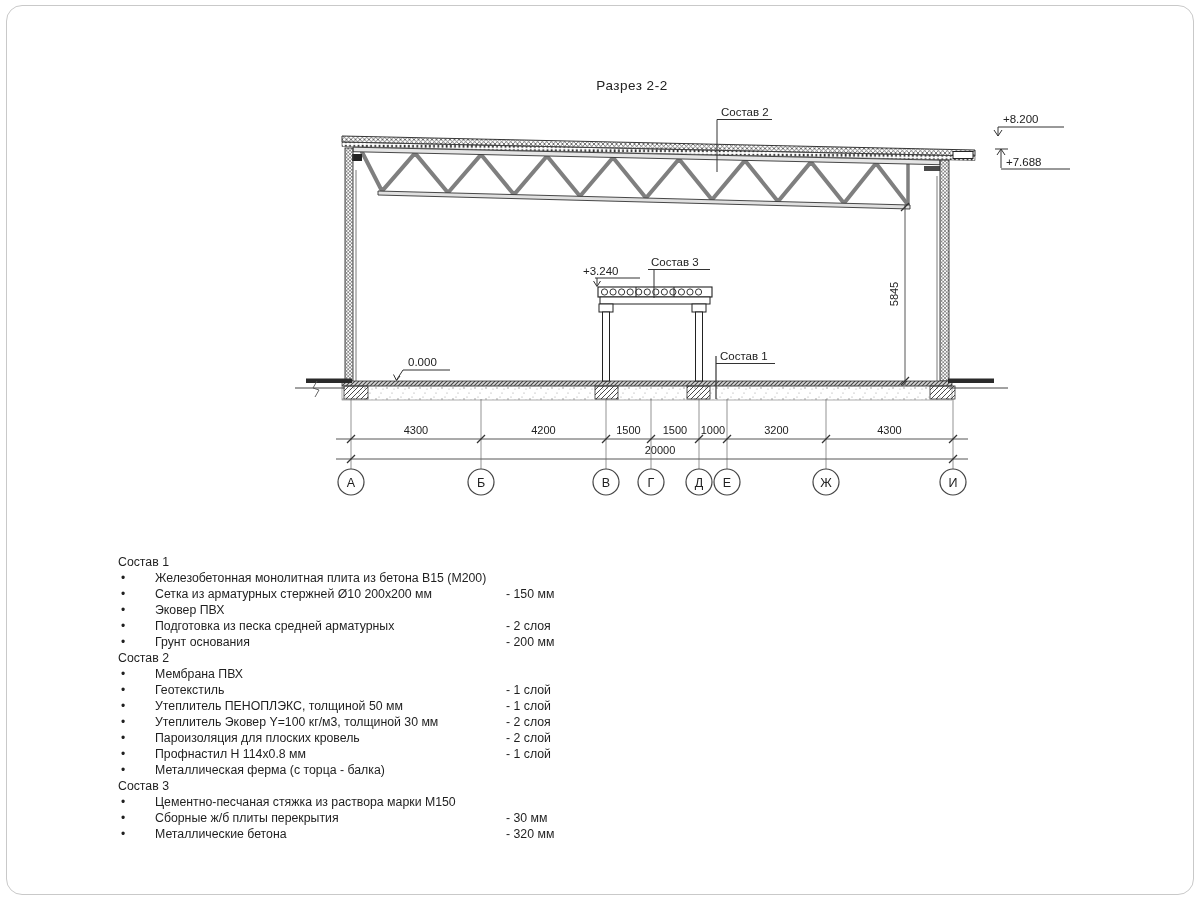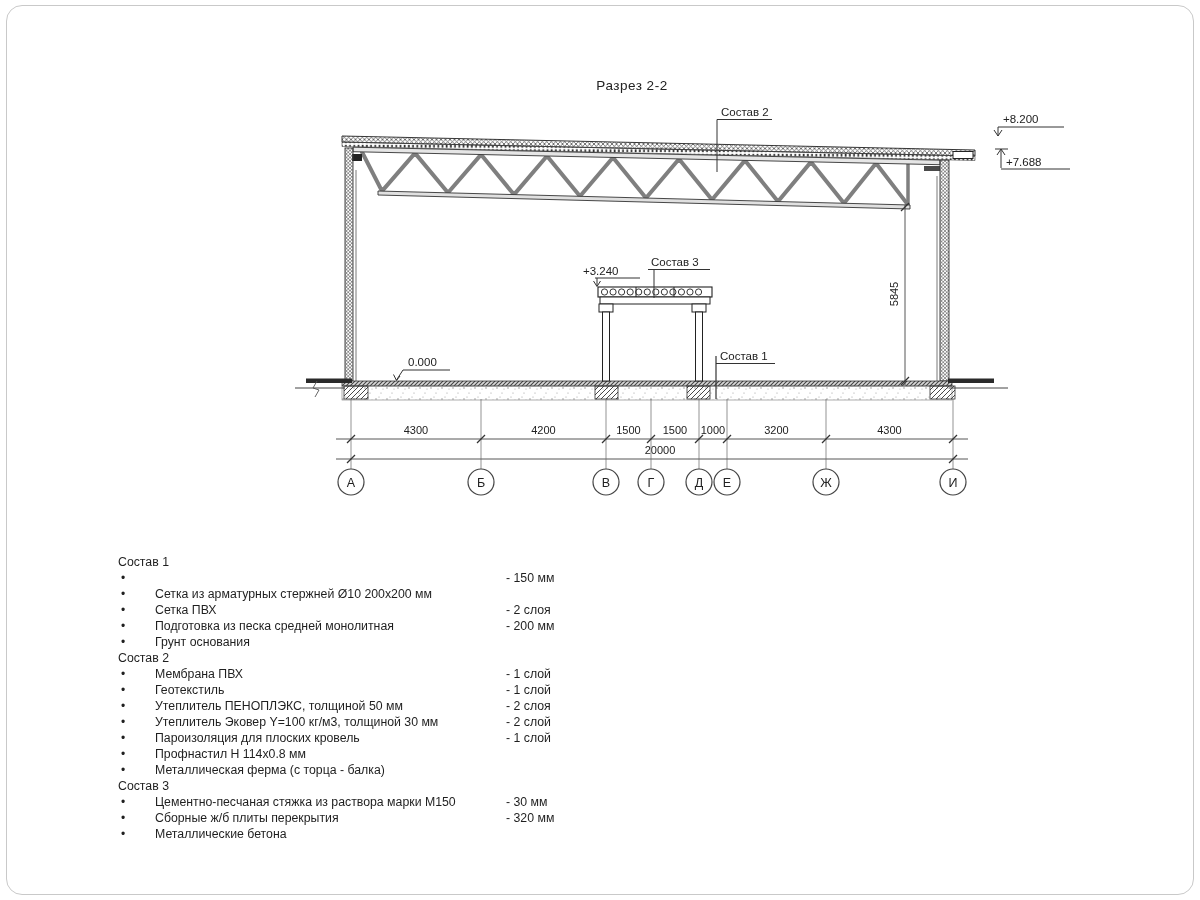--- a/index.html
+++ b/index.html
@@ -7,21 +7,21 @@
         font-family:"Liberation Sans",sans-serif;}
   #frame{position:absolute;left:6px;top:5px;width:1186px;height:888px;
          border:1px solid #c9c9c9;border-radius:16px;pointer-events:none;}
   #drawing{position:absolute;left:0;top:0;}
   #notes{position:absolute;left:118px;top:554px;width:470px;color:#1f1f1f;
          font-size:12.3px;line-height:16px;}
   .note-header{height:16px;white-space:nowrap;}
   .note-row{position:relative;height:16px;white-space:nowrap;}
   .note-bullet{position:absolute;left:3px;top:0;font-size:12px;}
   .note-text{margin-left:37px;}
-  .note-value{position:absolute;left:388px;top:0;}
+  .note-value{position:absolute;left:388px;top:16px;}
   svg text{fill:#222;font-family:"Liberation Sans",sans-serif;}
 </style>
 </head>
 <body>
 
 <div id="page">
   <div id="frame"></div>
 
   <svg id="drawing" width="1200" height="560" viewBox="0 0 1200 560">
     <defs>
@@ -216,24 +216,24 @@
           <circle cx="826" cy="482" r="13" fill="#fff" stroke="#444" stroke-width="1.2"></circle>
           <text x="826" y="486.5" text-anchor="middle" font-size="12.5">Ж</text>
           <circle cx="953" cy="482" r="13" fill="#fff" stroke="#444" stroke-width="1.2"></circle>
           <text x="953" y="486.5" text-anchor="middle" font-size="12.5">И</text>
         </g>
     </g>
   </svg>
 
   <div id="notes">
       <div class="note-header">Состав 1</div>
-      <div class="note-row"><span class="note-bullet">•</span><span class="note-value">-  150 мм</span></div>
+      <div class="note-row"><span class="note-bullet">•</span><span class="note-text">Железобетонная монолитная плита из бетона В15 (М200)</span><span class="note-value">-  150 мм</span></div>
       <div class="note-row"><span class="note-bullet">•</span><span class="note-text">Сетка из арматурных стержней Ø10 200х200 мм</span></div>
-      <div class="note-row"><span class="note-bullet">•</span><span class="note-text">Сетка ПВХ</span><span class="note-value">-  2 слоя</span></div>
-      <div class="note-row"><span class="note-bullet">•</span><span class="note-text">Подготовка из песка средней монолитная</span><span class="note-value">- 200 мм</span></div>
+      <div class="note-row"><span class="note-bullet">•</span><span class="note-text">Эковер ПВХ</span><span class="note-value">-  2 слоя</span></div>
+      <div class="note-row"><span class="note-bullet">•</span><span class="note-text">Подготовка из песка средней арматурных</span><span class="note-value">- 200 мм</span></div>
       <div class="note-row"><span class="note-bullet">•</span><span class="note-text">Грунт основания</span></div>
       <div class="note-header">Состав 2</div>
       <div class="note-row"><span class="note-bullet">•</span><span class="note-text">Мембрана ПВХ</span><span class="note-value">- 1 слой</span></div>
       <div class="note-row"><span class="note-bullet">•</span><span class="note-text">Геотекстиль</span><span class="note-value">- 1 слой</span></div>
       <div class="note-row"><span class="note-bullet">•</span><span class="note-text">Утеплитель ПЕНОПЛЭКС, толщиной 50 мм</span><span class="note-value">- 2 слоя</span></div>
       <div class="note-row"><span class="note-bullet">•</span><span class="note-text">Утеплитель Эковер Y=100 кг/м3, толщиной 30 мм</span><span class="note-value">- 2 слой</span></div>
       <div class="note-row"><span class="note-bullet">•</span><span class="note-text">Пароизоляция для плоских кровель</span><span class="note-value">- 1 слой</span></div>
       <div class="note-row"><span class="note-bullet">•</span><span class="note-text">Профнастил Н 114х0.8 мм</span></div>
       <div class="note-row"><span class="note-bullet">•</span><span class="note-text">Металлическая ферма (с торца - балка)</span></div>
       <div class="note-header">Состав 3</div>

